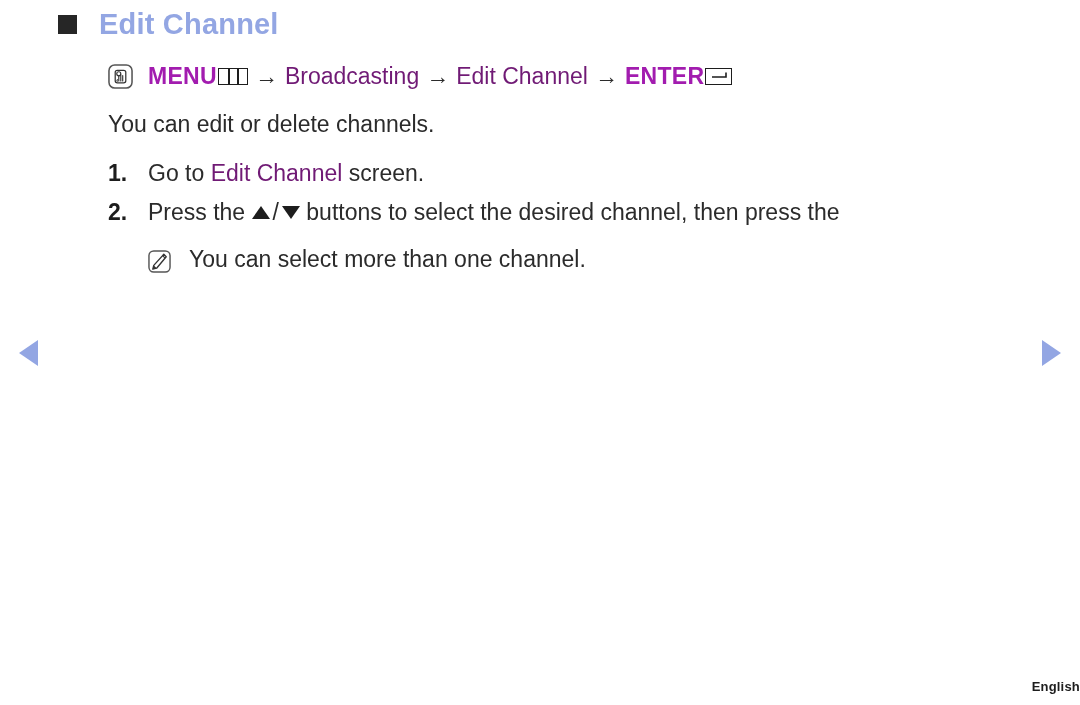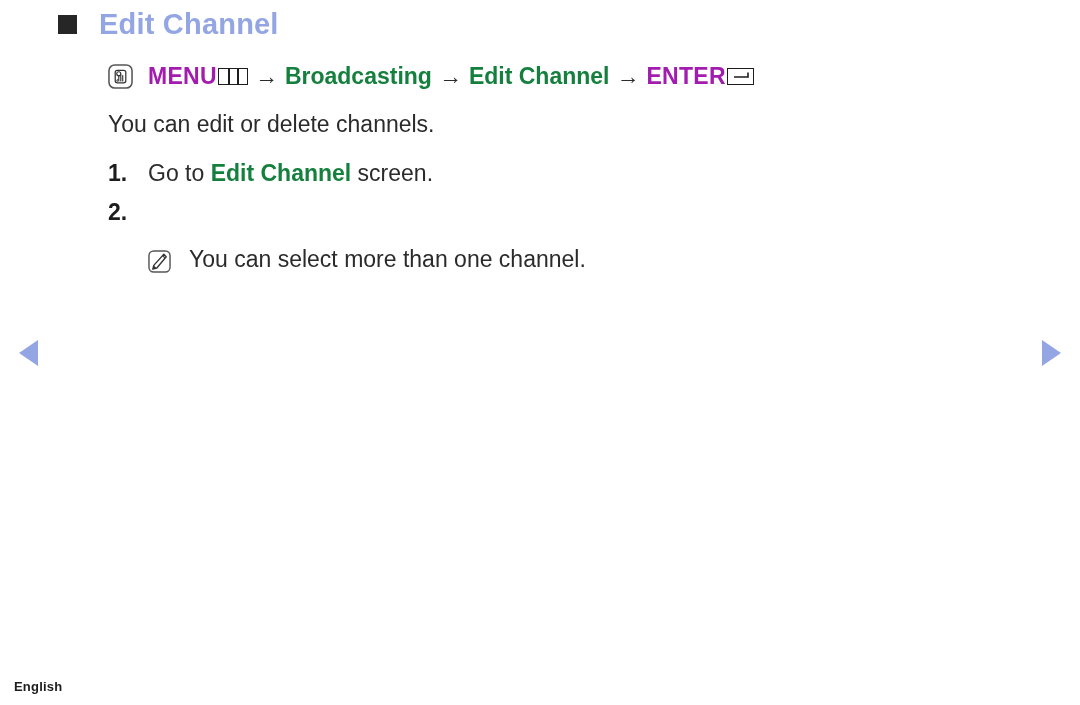--- a/index.html
+++ b/index.html
@@ -66,22 +66,22 @@
     font-size: 23px;
     line-height: 1;
     white-space: nowrap;
   }
   .kw-bold {
     font-weight: bold;
     color: #a21caf;
     letter-spacing: .3px;
   }
   .kw-blue {
-    color: #15803d;
-    font-weight: bold;
+    color: #701a75;
+    font-weight: normal;
   }
   .arrow-sep {
     color: #2b2b2b;
     padding: 0 7px;
     font-weight: normal;
   }
 
   
   .menu-glyph {
     display: inline-block;
@@ -220,21 +220,21 @@
     border-bottom: 13px solid transparent;
     border-left: 19px solid #93a6e3;
   }
 
   
   .footer {
     position: absolute;
     left: 0;
     right: 0;
     top: 679px;
-    text-align: left;
+    text-align: right;
     font-size: 13px;
     font-weight: bold;
     color: #1d1d1d;
     letter-spacing: .2px;
     padding-left: 14px;
   }
 </style>
 </head>
 <body>
 
@@ -269,20 +269,21 @@
     <div class="step">
       <div class="step-num">1.</div>
       <div class="step-body">
         <span class="line"><span>Go to </span><span class="kw-blue">Edit Channel</span><span> screen.</span></span>
       </div>
     </div>
 
     <div class="step">
       <div class="step-num">2.</div>
       <div class="step-body">
+        <div class="line"><span>Press the </span><span class="tri tri-up"></span><span class="slash">/</span><span class="tri tri-down"></span><span> buttons to select the desired channel, then press the</span></div>
       </div>
     </div>
   </div>
 
   <div class="notes">
 
     <div class="note">
       <svg class="note-icon" viewBox="0 0 24 24">
         <rect x="1" y="1" width="22" height="22" rx="5" ry="5" fill="#ffffff" stroke="#555555" stroke-width="1.5"></rect>
         <path d="M16.5 4.5 L19 7 L9 19 L5 20 L6 16 Z" fill="#ffffff" stroke="#333333" stroke-width="1.4" stroke-linejoin="round"></path>

